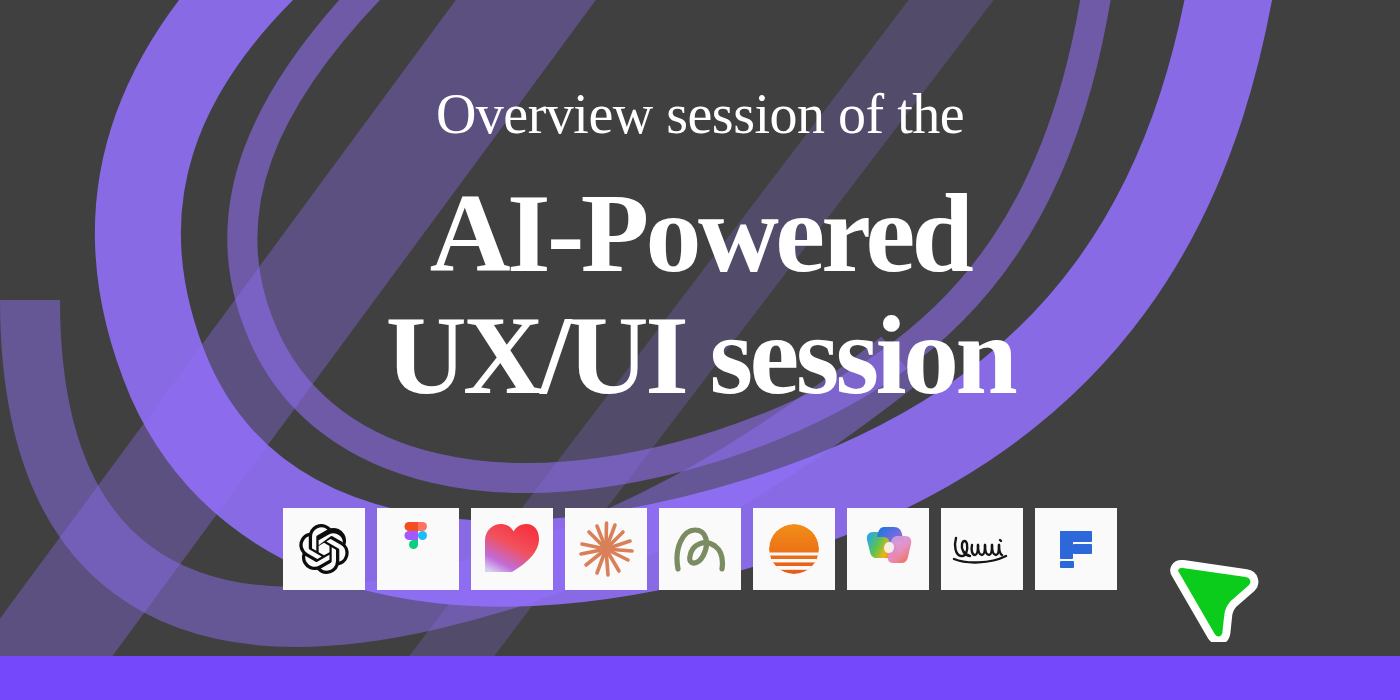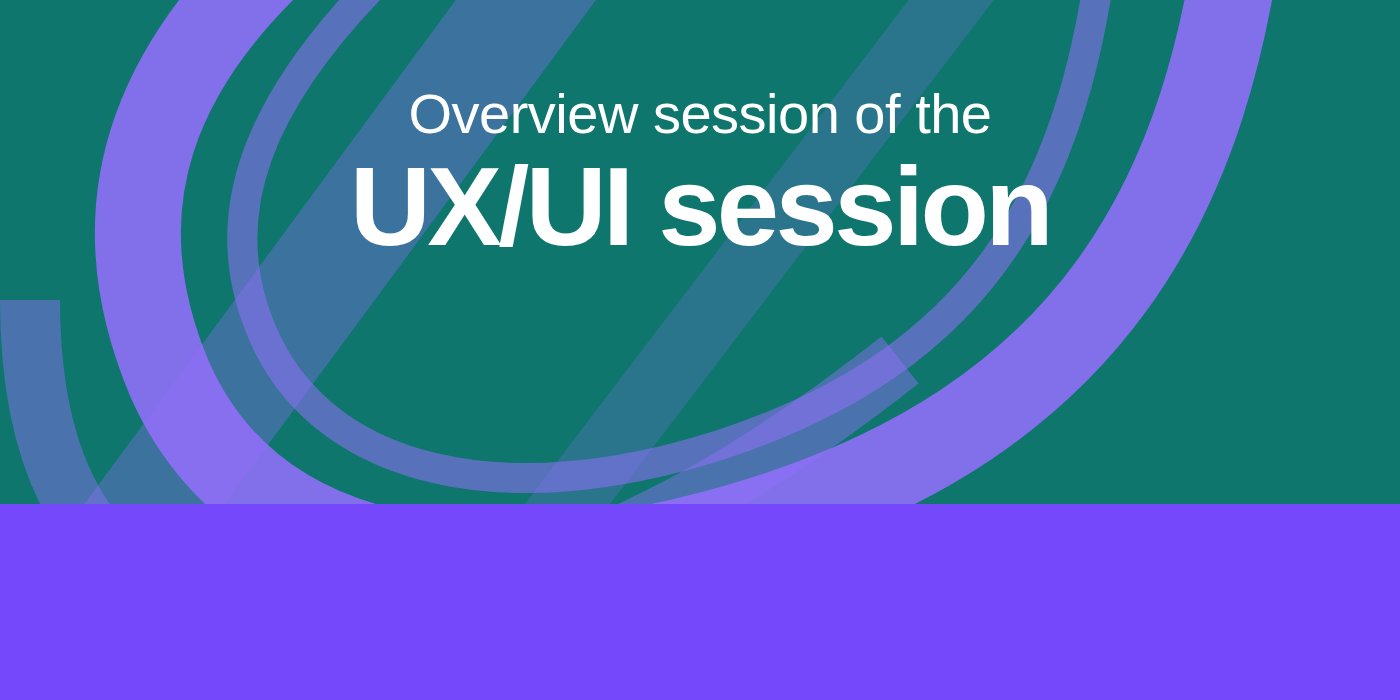--- a/index.html
+++ b/index.html
@@ -7,23 +7,24 @@
 
   html, body {
     width:1400px; height:700px;
     overflow:hidden;
     font-family:"Liberation Sans", sans-serif;
     background:#7549fb;
   }
 
   .banner {
     position:relative;
-    width:1400px; height:504px;
-    background:#0f766e;
+    width:1400px; height:656px;
+    background:#404040;
     overflow:hidden;
+    font-family:Liberation Serif, serif;
   }
 
   
   .bg-swirls {
     position:absolute;
     inset:0;
     width:1400px; height:700px;
     pointer-events:none;
   }
 
@@ -117,20 +118,21 @@
 
       <path d="M 30 300
                C 30 560, 170 660, 430 600
                C 620 556, 760 470, 900 360" fill="none" stroke="#9370fc" stroke-width="60" opacity="0.45"></path>
     </g>
   </svg>
 
   <div class="content">
     <div class="eyebrow">Overview session of the</div>
 
+    <div class="headline headline-1">AI-Powered</div>
 
     <div class="headline headline-2">UX/UI session</div>
   </div>
 
   <div class="logo-strip">
 
     <div class="logo-tile">
       <svg width="50" height="50" viewBox="0 0 24 24">
         <path fill="#0d0d0d" d="M22.28 9.82a5.98 5.98 0 0 0-.52-4.91 6.05 6.05 0 0 0-6.51-2.9A6.07 6.07 0 0 0 4.98 4.18a5.99 5.99 0 0 0-4 2.9 6.05 6.05 0 0 0 .75 7.1 5.98 5.98 0 0 0 .51 4.91 6.05 6.05 0 0 0 6.52 2.9A5.98 5.98 0 0 0 13.26 24a6.06 6.06 0 0 0 5.77-4.21 5.99 5.99 0 0 0 4-2.9 6.06 6.06 0 0 0-.75-7.07ZM13.26 22.43a4.48 4.48 0 0 1-2.88-1.04l.14-.08 4.78-2.76a.79.79 0 0 0 .39-.68v-6.74l2.02 1.17a.07.07 0 0 1 .04.05v5.58a4.5 4.5 0 0 1-4.49 4.5ZM3.6 18.3a4.47 4.47 0 0 1-.54-3.01l.14.08 4.79 2.77c.24.14.54.14.78 0l5.84-3.37v2.33a.08.08 0 0 1-.03.06L9.74 19.96A4.5 4.5 0 0 1 3.6 18.3ZM2.34 7.9a4.48 4.48 0 0 1 2.35-1.97V11.6a.77.77 0 0 0 .38.68l5.82 3.36-2.02 1.17a.08.08 0 0 1-.07 0L4 13.99A4.5 4.5 0 0 1 2.34 7.9Zm16.61 3.87L13.1 8.38l2.02-1.17a.08.08 0 0 1 .07 0l4.83 2.8a4.49 4.49 0 0 1-.68 8.1v-5.66a.79.79 0 0 0-.4-.68Zm2.01-3.02-.14-.09-4.78-2.79a.78.78 0 0 0-.79 0L9.42 10.24V7.91a.07.07 0 0 1 .03-.06l4.84-2.79a4.49 4.49 0 0 1 6.67 4.65ZM8.32 12.87 6.3 11.7a.08.08 0 0 1-.04-.06V6.07a4.49 4.49 0 0 1 7.37-3.45l-.14.08L8.7 5.46a.79.79 0 0 0-.39.68l-.01 6.73Zm1.1-2.36 2.6-1.5 2.61 1.5v3l-2.6 1.5-2.61-1.5v-3Z"></path>
       </svg>

